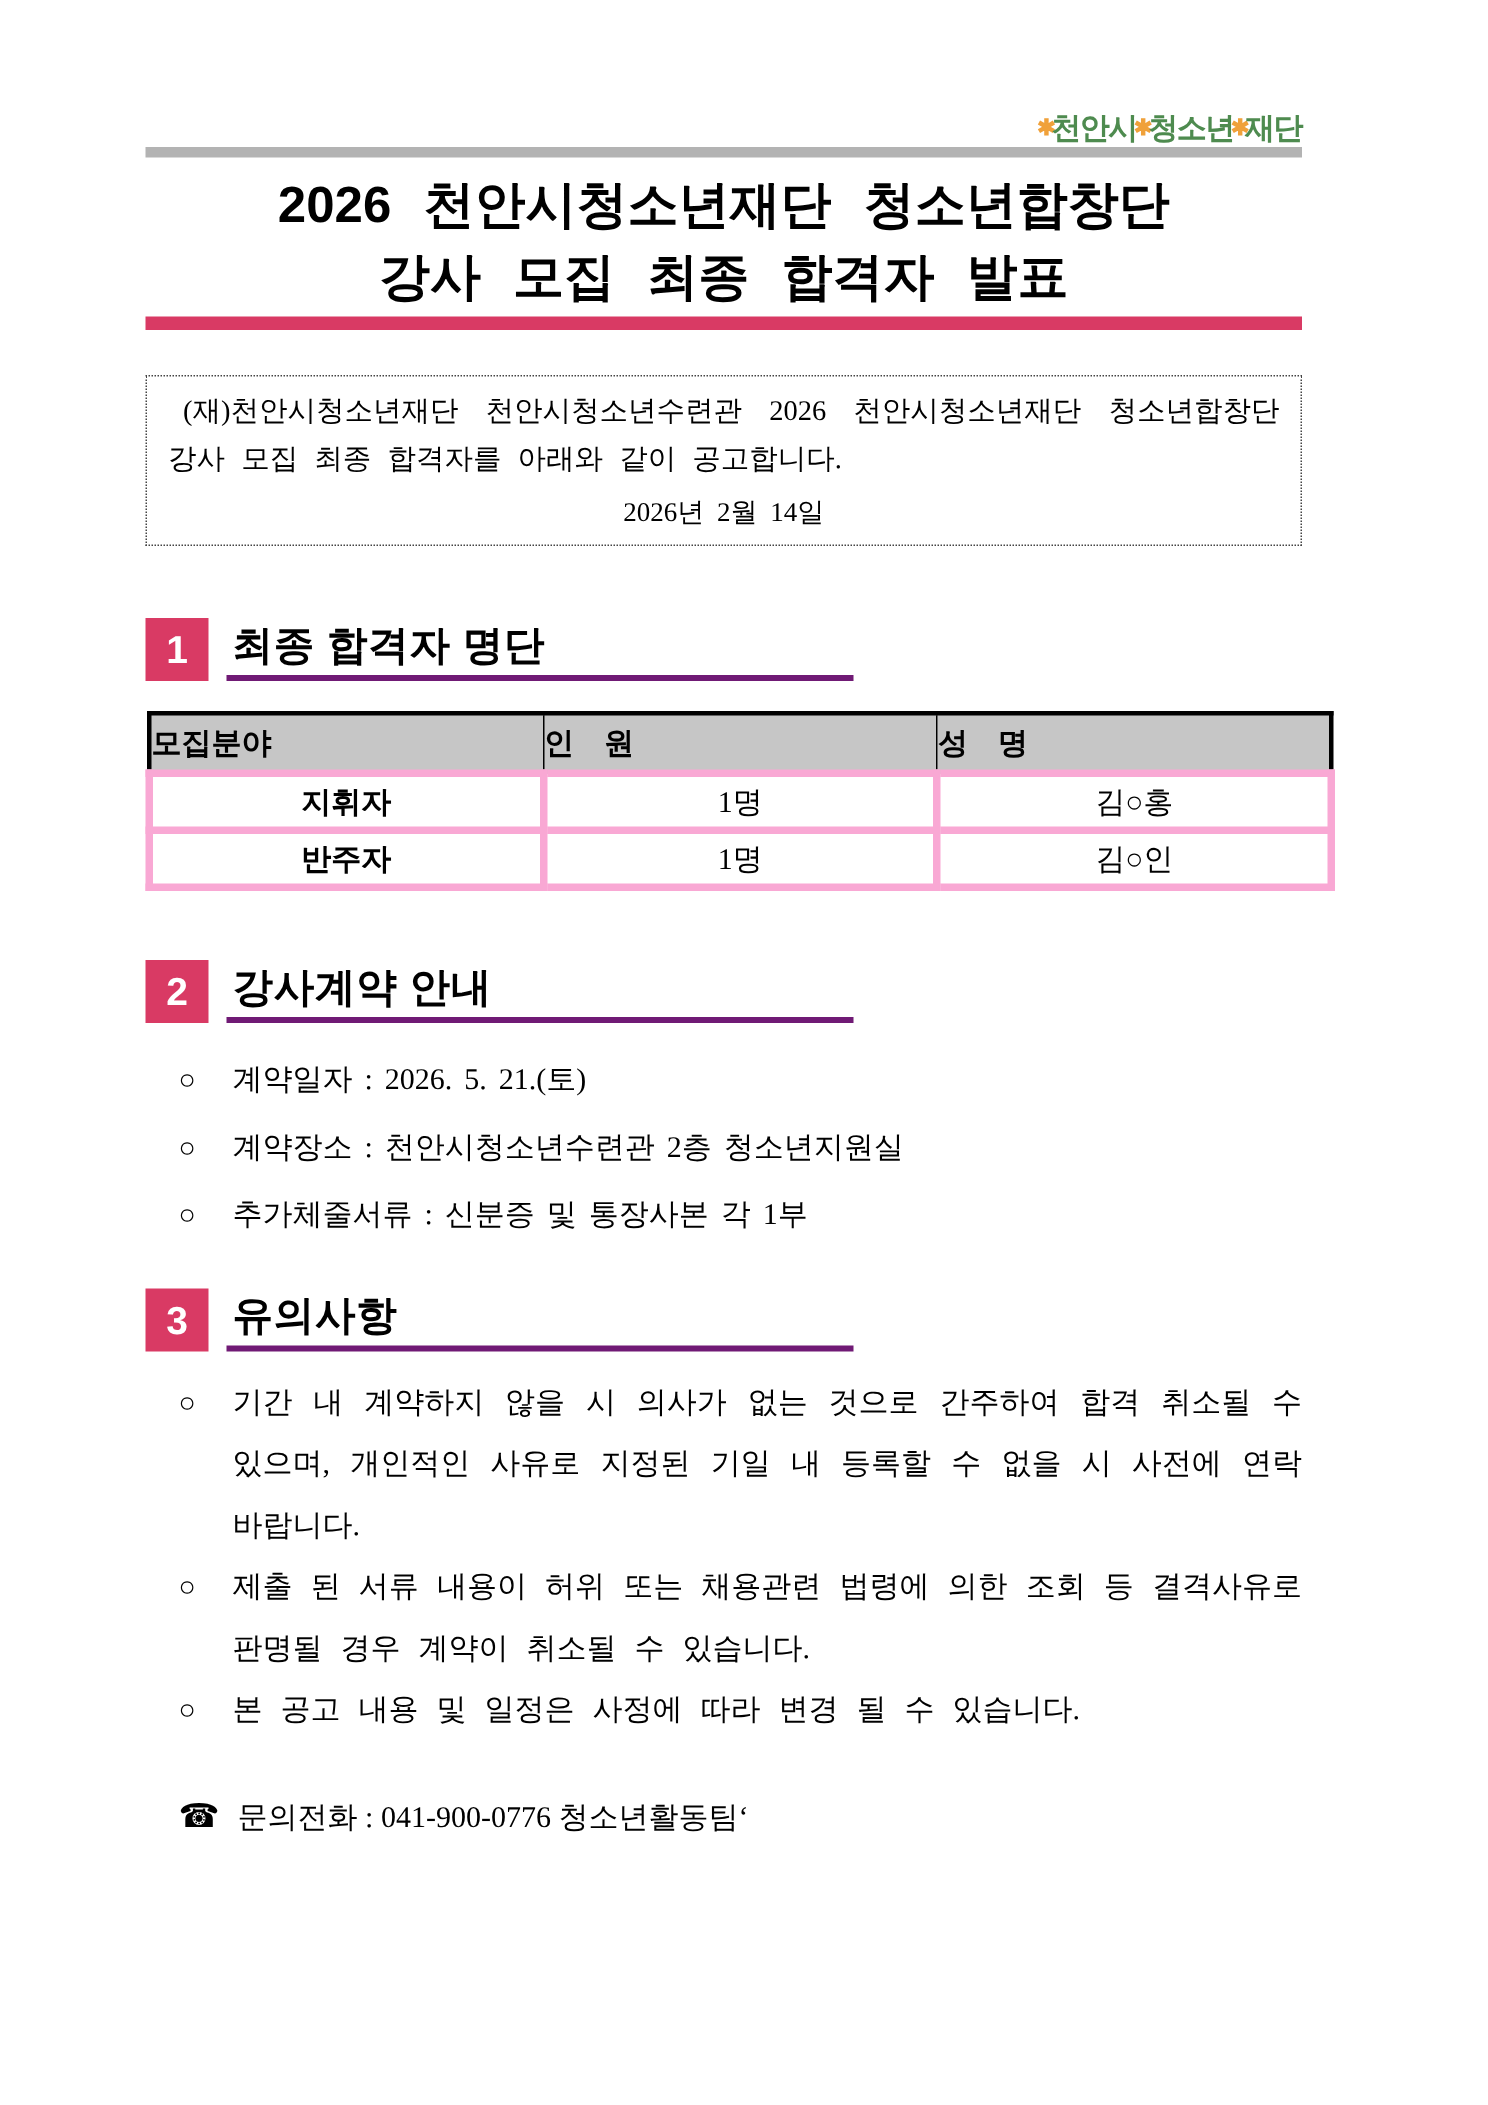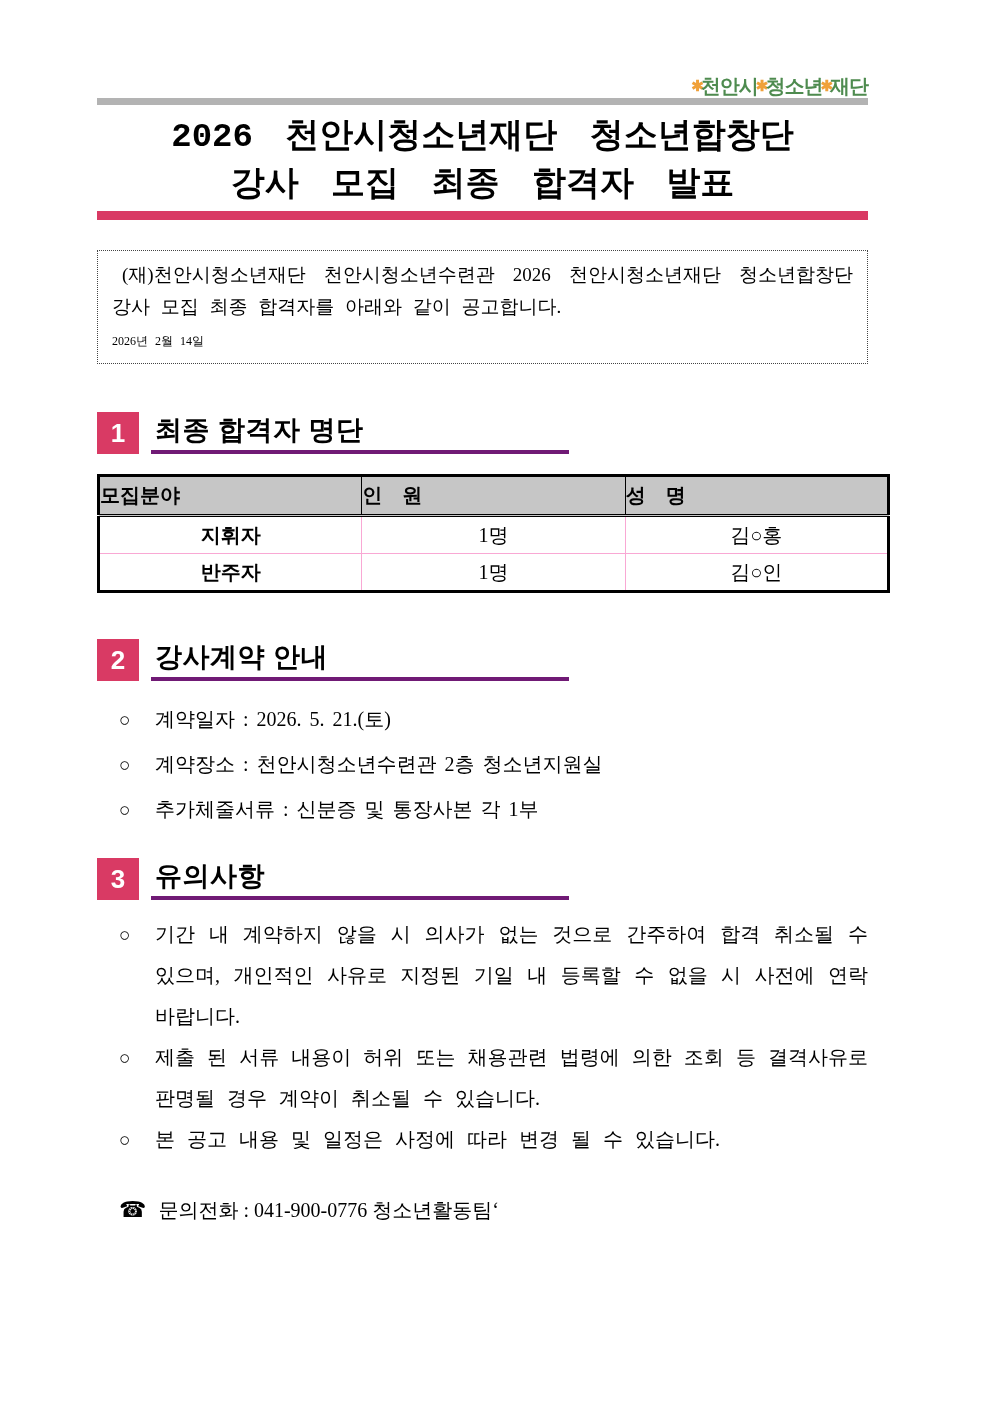--- a/index.html
+++ b/index.html
@@ -19,28 +19,28 @@
               font-family:"Liberation Sans", sans-serif; font-weight:bold;
               font-size:20px; letter-spacing:-1px; line-height:24px; }
   .logo-green { color:#4e8b4f; }
   .logo-star  { color:#f0a13a; font-size:15px; margin:0 -2px; vertical-align:2px; }
 
   .bar-gray { height:7px; background:#b3b3b3; }
   .bar-red  { height:9px; background:#d93a64; margin-top:2px; }
 
   
   .doc-title { margin-top:8px; text-align:center;
-               font-family:Liberation Mono, monospace; font-weight:bold;
+               font-family:Liberation Sans, sans-serif; font-weight:bold;
                font-size:34px; line-height:48px; word-spacing:12px; }
 
   
   .notice-box { margin-top:30px; border:1px dotted #444; padding:8px 14px 10px 14px; }
   .notice-par  { font-size:19px; line-height:32px; text-align:justify;
                  word-spacing:6px; text-indent:10px; word-break:keep-all; }
-  .notice-date { margin-top:6px; text-align:left; font-size:12px; line-height:24px; word-spacing:4px; }
+  .notice-date { margin-top:6px; text-align:center; font-size:18px; line-height:24px; word-spacing:4px; }
   .notice-signer { margin-top:8px; text-align:right; font-size:27px; line-height:34px;
                    letter-spacing:1px; padding-right:2px; font-weight:500; }
 
   
   .section-header { display:flex; }
   .sec1 { margin-top:48px; }
   .sec2 { margin-top:46px; }
   .sec3 { margin-top:26px; }
   .num-box { flex:none; width:42px; height:42px; background:#d93a64; color:#fff;
              font-family:"Liberation Sans", sans-serif; font-weight:bold; font-size:26px;
@@ -48,21 +48,21 @@
   .sec-line { margin-left:12px; width:418px; border-bottom:4px solid #701a75;
               display:flex; align-items:center; padding:0 0 2px 4px; }
   .sec-title { font-family:"Liberation Sans", sans-serif; font-weight:bold;
                font-size:27px; letter-spacing:0.5px; }
 
   
   .result-table { margin-top:20px; width:793px; border-collapse:collapse;
                   border:3px solid #000; font-size:20px; table-layout:fixed; }
   .result-table th { background:#c6c6c6; border:1px solid #000; border-bottom:3px double #000;
                      height:40px; font-weight:bold; text-align:left; white-space:pre; }
-  .result-table td { border:1px solid #f9a8d4; height:38px; text-align:center; }
+  .result-table td { border:5px solid #f9a8d4; height:38px; text-align:center; }
   .result-table td.col-field { font-weight:bold; }
   .result-table col { width:33.33%; }
 
   
   ul.plain { list-style:none; }
   .contract-list { margin-top:16px; font-size:20px; }
   .contract-list li { position:relative; line-height:45px; padding-left:58px; word-spacing:3px; }
   .notes-list { margin-top:14px; font-size:20px; }
   .notes-list li { position:relative; line-height:41px; padding-left:58px;
                    text-align:justify; word-spacing:7px; word-break:keep-all; }

